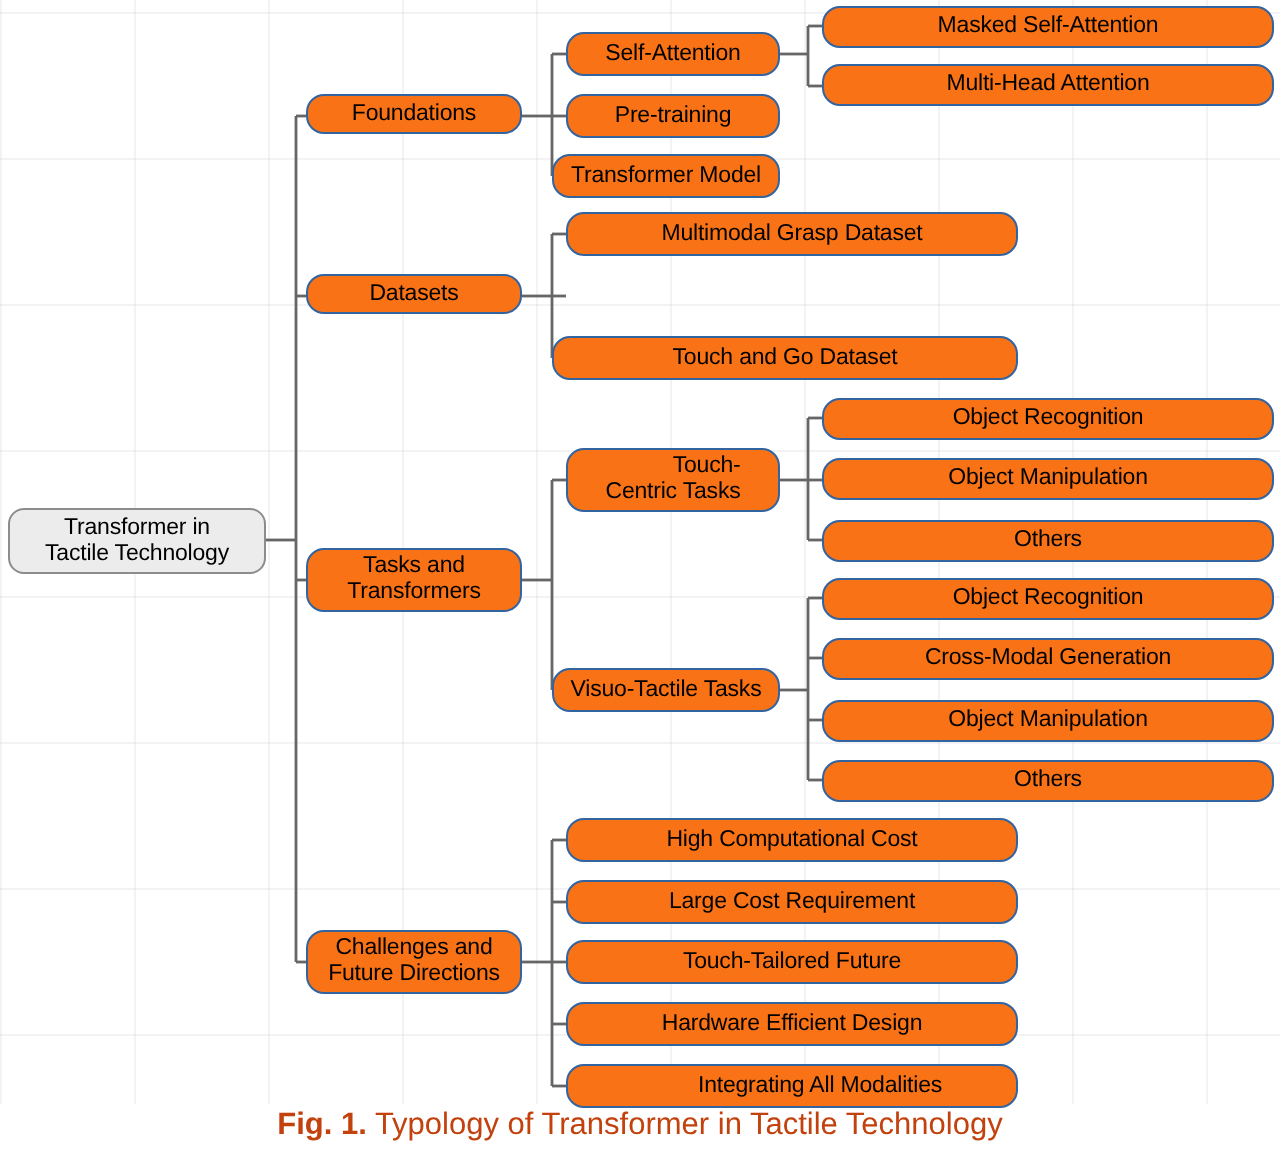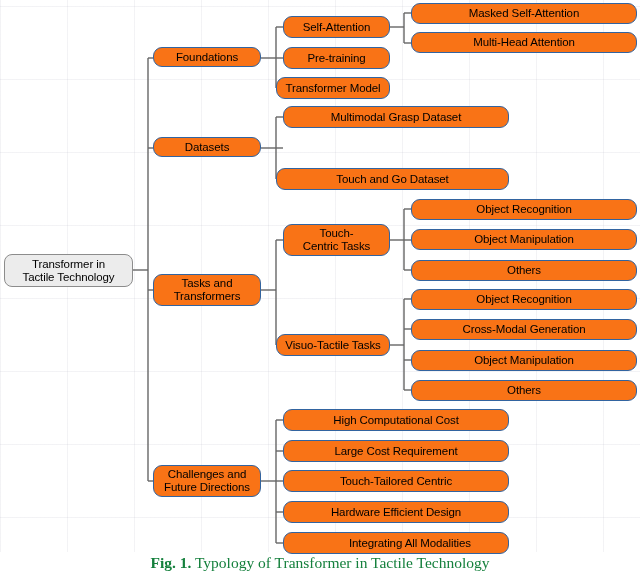--- a/index.html
+++ b/index.html
@@ -59,23 +59,23 @@
     border: 1.3px solid #8c8c8c;
     border-radius: 8px;
   }
   .node.l2 { font-size: 11.5px; }
   .caption {
     position: absolute;
     left: 0;
     top: 554px;
     width: 640px;
     text-align: center;
-    font-family: Liberation Serif, serif;
+    font-family: Liberation Sans, sans-serif;
     font-size: 15.5px;
-    color: #15803d;
+    color: #c2410c;
     white-space: pre;
   }
   .caption b { font-weight: bold; }
 </style>
 </head>
 <body>
 
 <div id="figure">
 
   <div id="grid"></div>
@@ -158,21 +158,21 @@
 
   <div class="node" style="left:411px; top:3px; width:226px; height:21px;">Masked Self-Attention</div>
 
   <div class="node" style="left:411px; top:32px; width:226px; height:21px;">Multi-Head Attention</div>
 
   <div class="node" style="left:283px; top:106px; width:226px; height:22px;">Multimodal Grasp Dataset</div>
 
 
   <div class="node" style="left:276px; top:168px; width:233px; height:22px;">Touch and Go Dataset</div>
 
-  <div class="node" style="left:283px; top:224px; width:107px; height:32px;">Touch-
+  <div class="node" style="left:283px; top:224px; width:107px; height:32px;text-align:right;">Touch-
 Centric Tasks</div>
 
   <div class="node" style="left:276px; top:334px; width:114px; height:22px;text-align:center;">Visuo-Tactile Tasks</div>
 
   <div class="node" style="left:411px; top:199px; width:226px; height:21px;">Object Recognition</div>
 
   <div class="node" style="left:411px; top:229px; width:226px; height:21px;">Object Manipulation</div>
 
   <div class="node" style="left:411px; top:260px; width:226px; height:21px;">Others</div>
 
@@ -181,21 +181,21 @@
   <div class="node" style="left:411px; top:319px; width:226px; height:21px;">Cross-Modal Generation</div>
 
   <div class="node" style="left:411px; top:350px; width:226px; height:21px;">Object Manipulation</div>
 
   <div class="node" style="left:411px; top:380px; width:226px; height:21px;">Others</div>
 
   <div class="node" style="left:283px; top:409px; width:226px; height:22px;">High Computational Cost</div>
 
   <div class="node" style="left:283px; top:440px; width:226px; height:22px;">Large Cost Requirement</div>
 
-  <div class="node" style="left:283px; top:470px; width:226px; height:22px;">Touch-Tailored Centric</div>
+  <div class="node" style="left:283px; top:470px; width:226px; height:22px;">Touch-Tailored Future</div>
 
   <div class="node" style="left:283px; top:501px; width:226px; height:22px;">Hardware Efficient Design</div>
 
   <div class="node" style="left:283px; top:532px; width:226px; height:22px;padding-left:32px;">Integrating All Modalities</div>
 
   <div class="caption"><b>Fig. 1.</b><span> Typology of Transformer in Tactile Technology</span></div>
 
 </div>
 
 </body></html>

